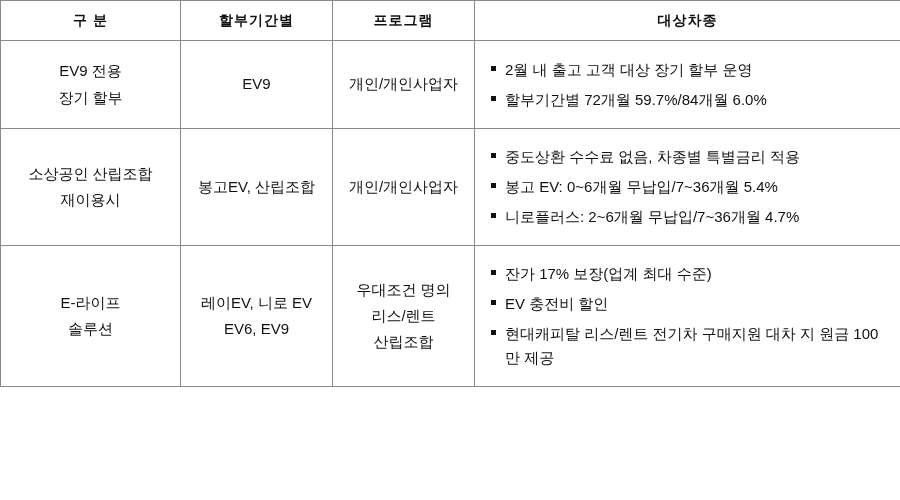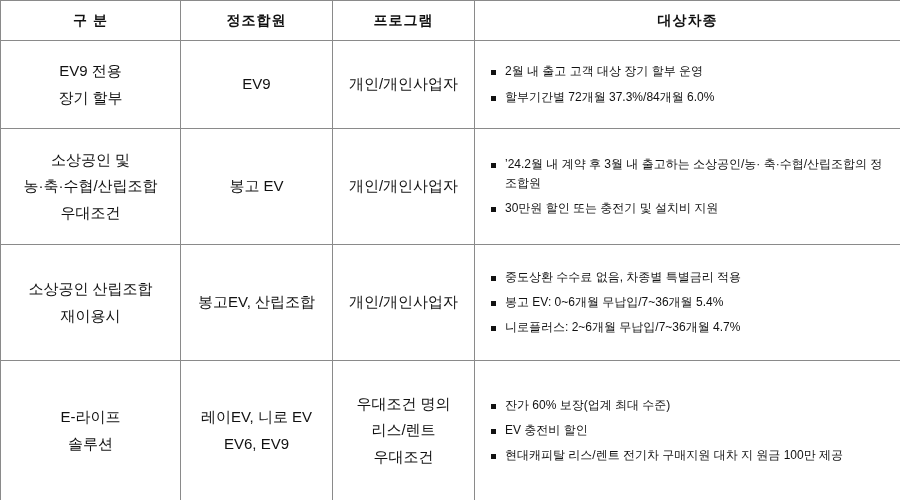--- a/index.html
+++ b/index.html
@@ -50,21 +50,21 @@
     font-size: 15px;
     line-height: 1.75;
     color: #111111;
     padding: 8px 4px;
   }
   td.cat .line, td.car .line, td.cust .line {
     display: block;
   }
   td.detail {
     padding: 10px 14px 10px 16px;
-    font-size: 12px;
+    font-size: 15px;
     line-height: 1.6;
     color: #111111;
   }
   ul.bullets {
     list-style: none;
     margin: 0;
     padding: 0;
   }
   ul.bullets li {
     position: relative;
@@ -92,60 +92,41 @@
   <table class="promo-table">
     <colgroup>
       <col class="c1">
         <col class="c2">
         <col class="c3">
         <col class="c4">
     </colgroup>
     <thead>
       <tr>
         <th>구 분</th>
-        <th>정조합원</th>
+        <th>할부기간별</th>
         <th>프로그램</th>
         <th>대상차종</th>
       </tr>
     </thead>
     <tbody>
       <tr class="r1">
         <td class="cat">
           <span class="line">EV9 전용</span>
           <span class="line">장기 할부</span>
         </td>
         <td class="car">
           <span class="line">EV9</span>
         </td>
         <td class="cust">
           <span class="line">개인/개인사업자</span>
         </td>
         <td class="detail">
           <ul class="bullets">
             <li>2월 내 출고 고객 대상 장기 할부 운영</li>
-            <li>할부기간별 72개월 37.3%/84개월 6.0%</li>
-          </ul>
-        </td>
-      </tr>
-      <tr class="r2">
-        <td class="cat">
-          <span class="line">소상공인 및</span>
-          <span class="line">농·축·수협/산립조합</span>
-          <span class="line">우대조건</span>
-        </td>
-        <td class="car">
-          <span class="line">봉고 EV</span>
-        </td>
-        <td class="cust">
-          <span class="line">개인/개인사업자</span>
-        </td>
-        <td class="detail">
-          <ul class="bullets">
-            <li>’24.2월 내 계약 후 3월 내 출고하는 소상공인/농· 축·수협/산립조합의 정조합원</li>
-            <li>30만원 할인 또는 충전기 및 설치비 지원</li>
+            <li>할부기간별 72개월 59.7%/84개월 6.0%</li>
           </ul>
         </td>
       </tr>
       <tr class="r3">
         <td class="cat">
           <span class="line">소상공인 산립조합</span>
           <span class="line">재이용시</span>
         </td>
         <td class="car">
           <span class="line">봉고EV, 산립조합</span>
@@ -166,25 +147,25 @@
           <span class="line">E-라이프</span>
           <span class="line">솔루션</span>
         </td>
         <td class="car">
           <span class="line">레이EV, 니로 EV</span>
           <span class="line">EV6, EV9</span>
         </td>
         <td class="cust">
           <span class="line">우대조건 명의</span>
           <span class="line">리스/렌트</span>
-          <span class="line">우대조건</span>
+          <span class="line">산립조합</span>
         </td>
         <td class="detail">
           <ul class="bullets">
-            <li>잔가 60% 보장(업계 최대 수준)</li>
+            <li>잔가 17% 보장(업계 최대 수준)</li>
             <li>EV 충전비 할인</li>
             <li>현대캐피탈 리스/렌트 전기차 구매지원  대차 지 원금 100만 제공</li>
           </ul>
         </td>
       </tr>
     </tbody>
   </table>
 </div>
 
 </body></html>

